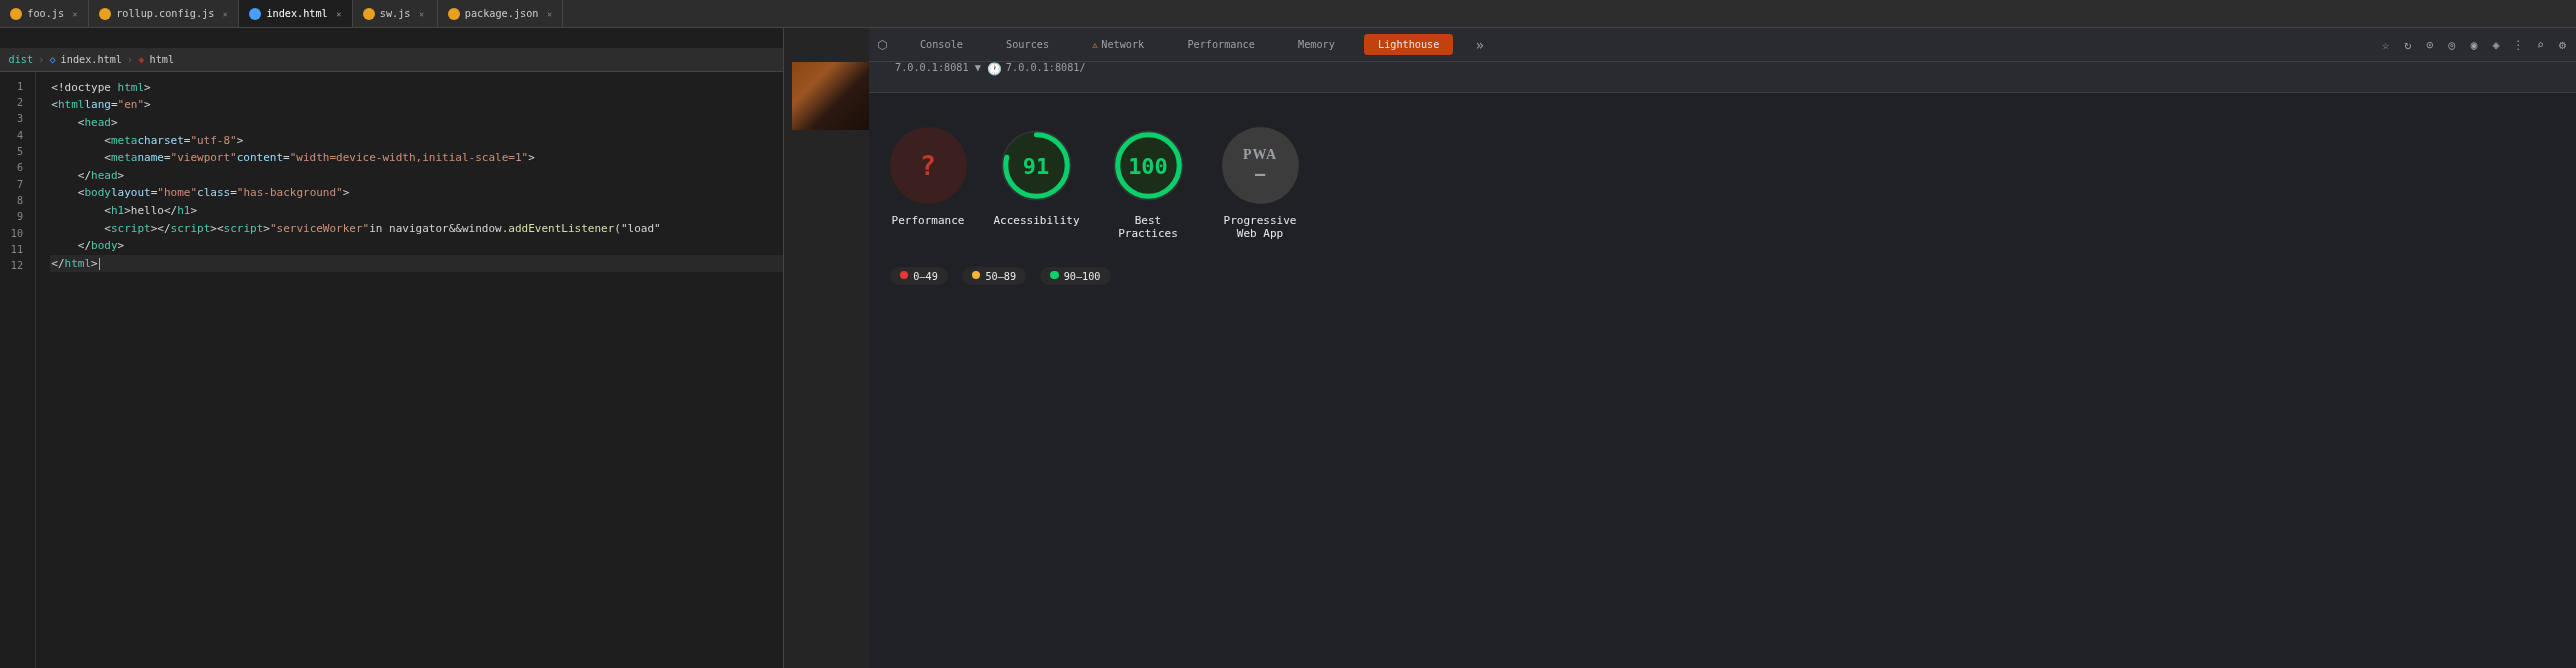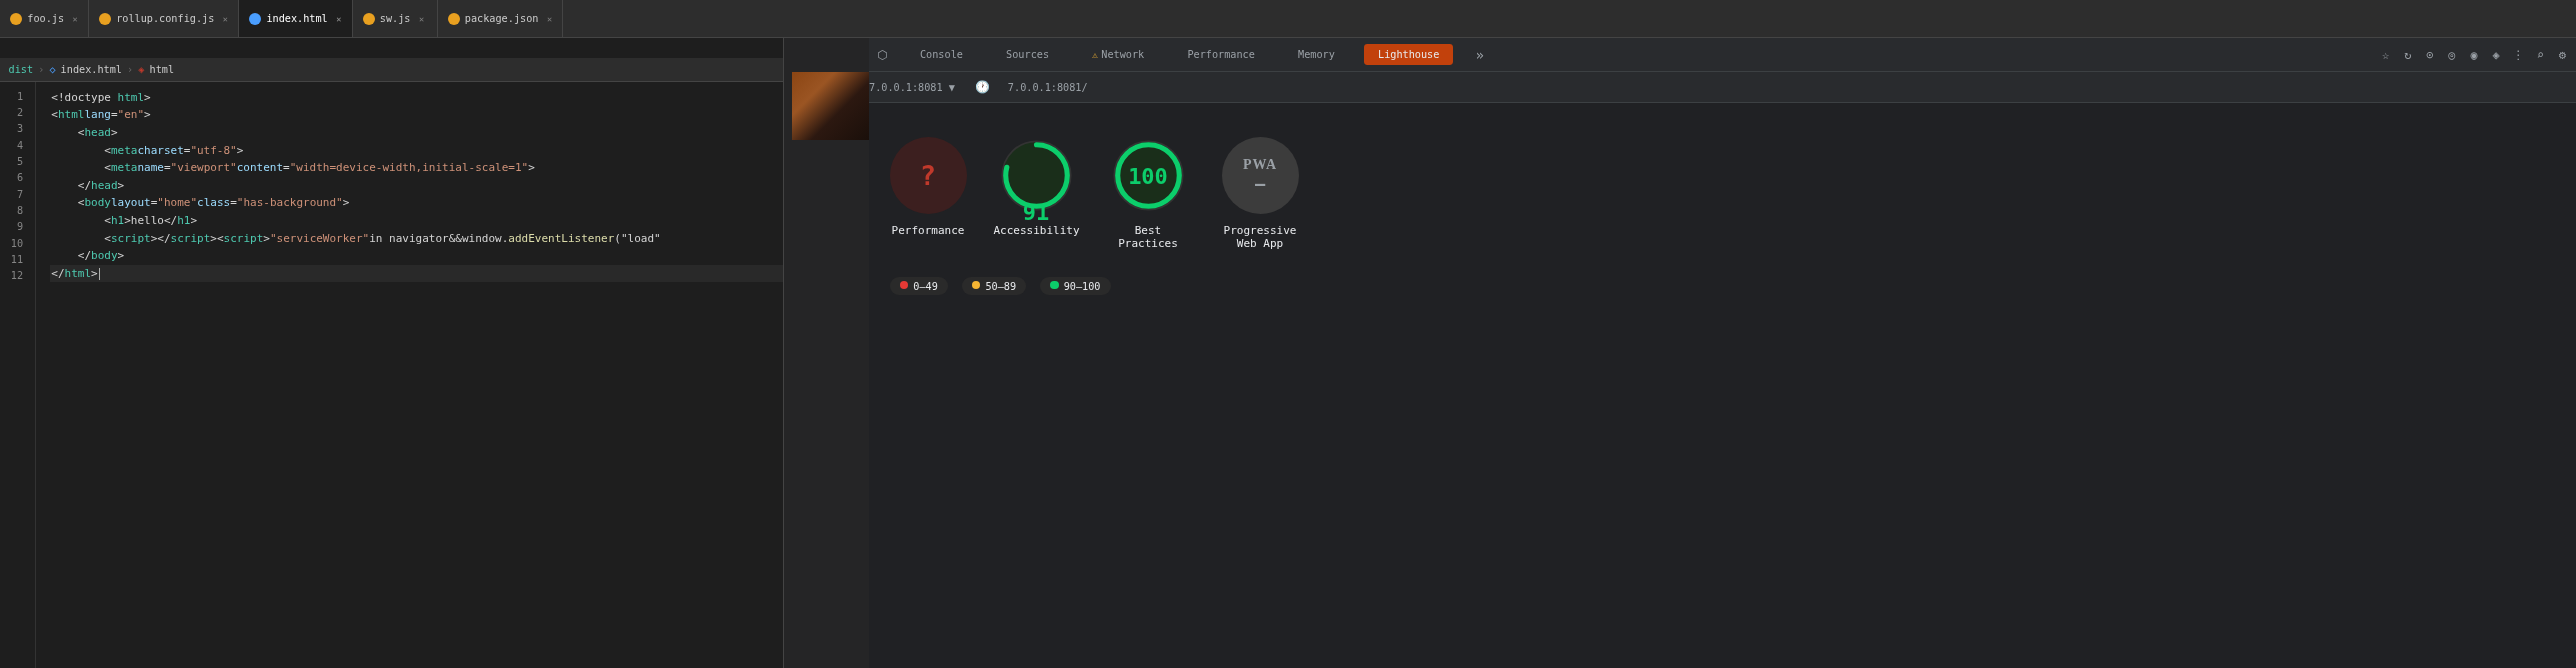--- a/index.html
+++ b/index.html
@@ -12,21 +12,21 @@
       overflow: hidden;
       display: flex;
       flex-direction: column;
     }
 
     
     .tab-bar {
       display: flex;
       align-items: center;
       background: #2d2d2d;
-      height: 38px;
+      height: 28px;
       border-bottom: 0.9px solid #444;
       flex-shrink: 0;
     }
     .tab {
       display: flex;
       align-items: center;
       padding: 0 10.2px;
       height: 100%;
       font-size: 10.2px;
       color: #ccc;
@@ -234,26 +234,25 @@
     .devtools-icons-right {
       display: flex;
       align-items: center;
       gap: 8.5px;
       margin-left: auto;
     }
 
     
     .url-bar {
       display: flex;
-      align-items: center;
       background: #292b2e;
       height: 31px;
-      padding: 0 0;
+      padding: 0 26px;
       border-bottom: 0.9px solid #3c4043;
-      gap: 18px;
+      gap: 4px;
       flex-shrink: 0;
     }
     .url-text {
       font-size: 10.2px;
       color: #9aa0a6;
     }
     .url-clock {
       margin-left: 3.4px;
       cursor: pointer;
     }
@@ -507,21 +506,21 @@
           <div class="score-question">?</div>
           <div class="score-label">Performance</div>
         </div>
 
         <div class="score-item">
           <div class="score-svg">
             <svg viewBox="0 0 90 90">
               <circle cx="45" cy="45" r="40" fill="#1a2e1a" stroke="#333" stroke-width="2"></circle>
               <circle cx="45" cy="45" r="36" fill="none" stroke="#0cce6b" stroke-width="6" stroke-dasharray="201.1" stroke-dashoffset="22" stroke-linecap="round"></circle>
             </svg>
-            <span class="score-value" style="color:#0cce6b;margin-top:36px;">91</span>
+            <span class="score-value" style="color:#0cce6b;">91</span>
           </div>
           <div class="score-label">Accessibility</div>
         </div>
 
         <div class="score-item">
           <div class="score-svg">
             <svg viewBox="0 0 90 90">
               <circle cx="45" cy="45" r="40" fill="#1a2e1a" stroke="#333" stroke-width="2"></circle>
               <circle cx="45" cy="45" r="36" fill="none" stroke="#0cce6b" stroke-width="6" stroke-dasharray="226.2" stroke-dashoffset="0" stroke-linecap="round"></circle>
             </svg>

